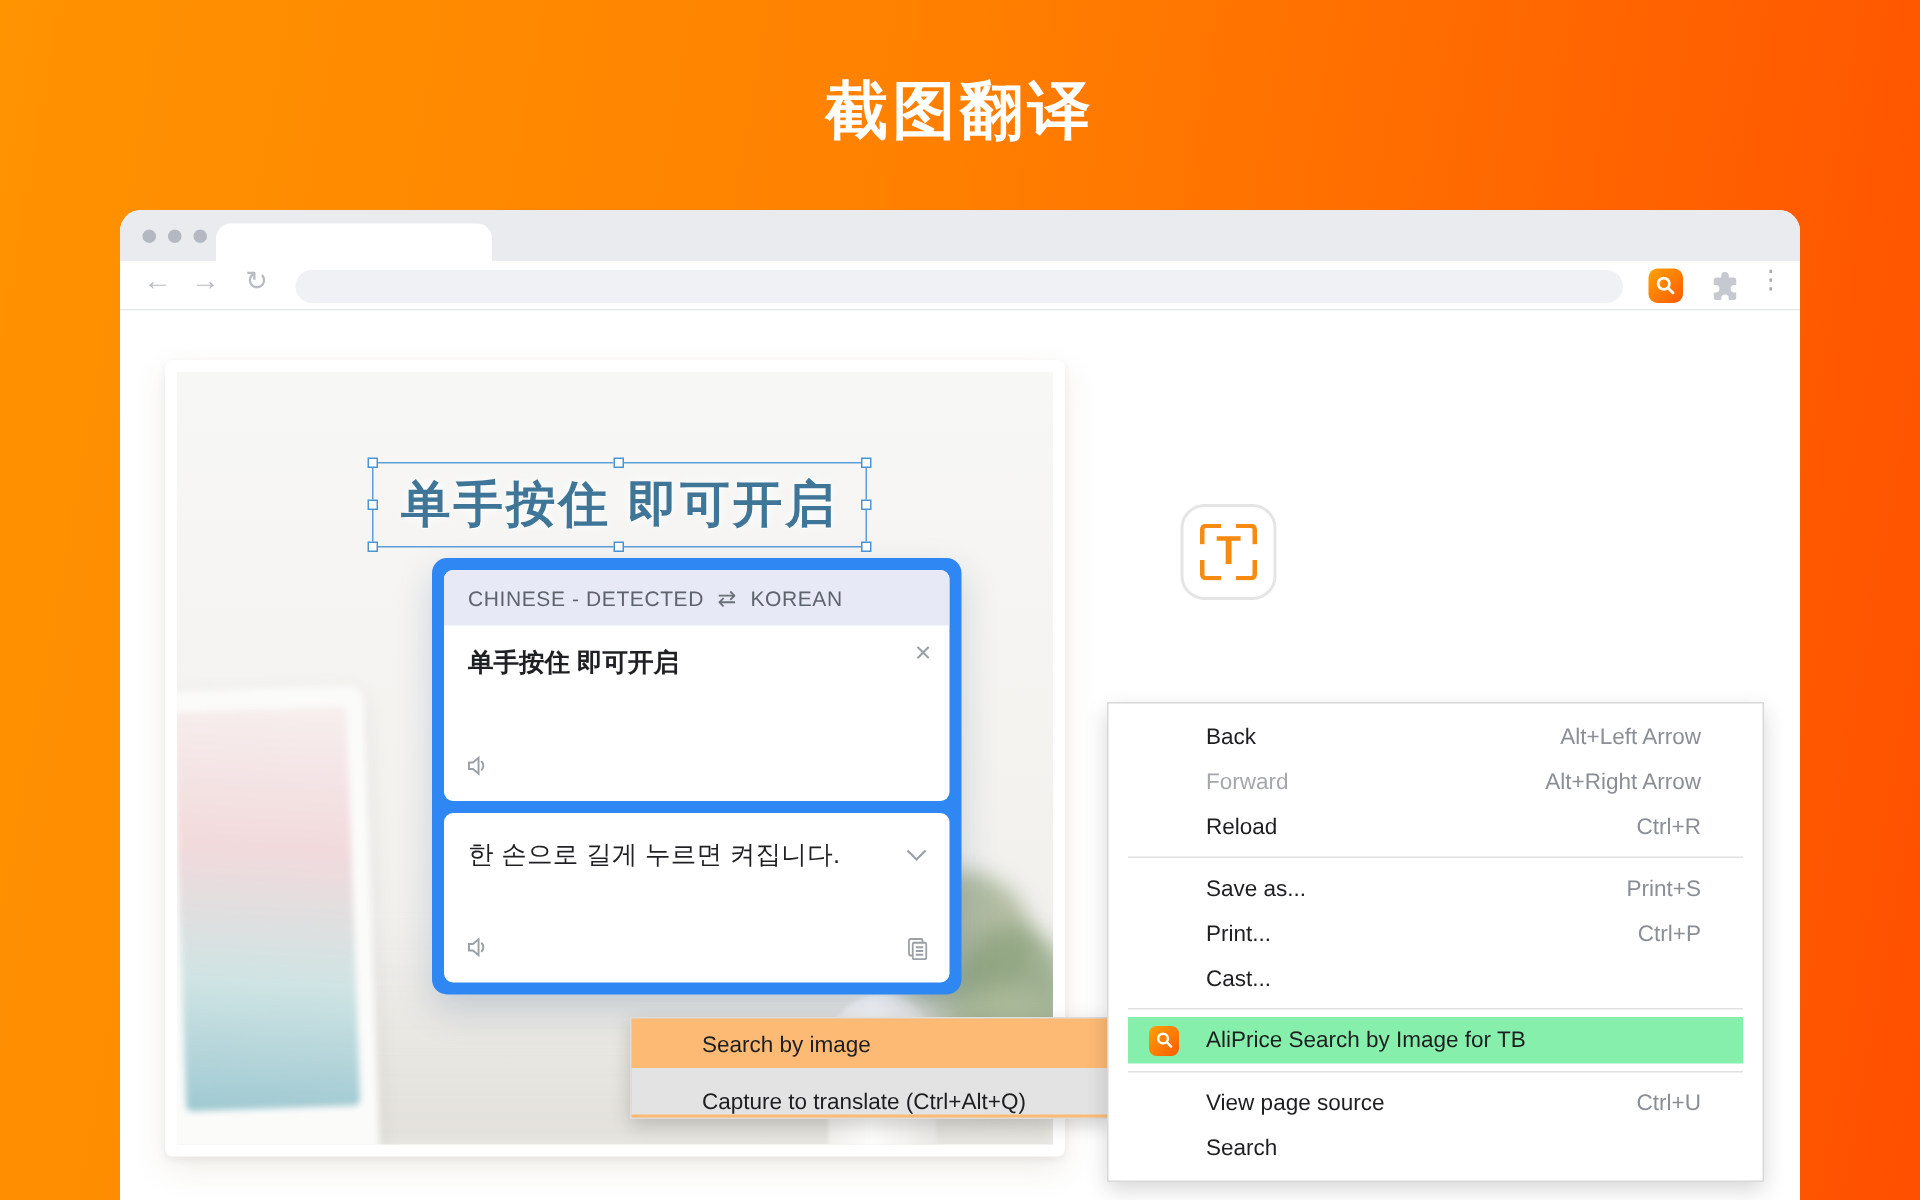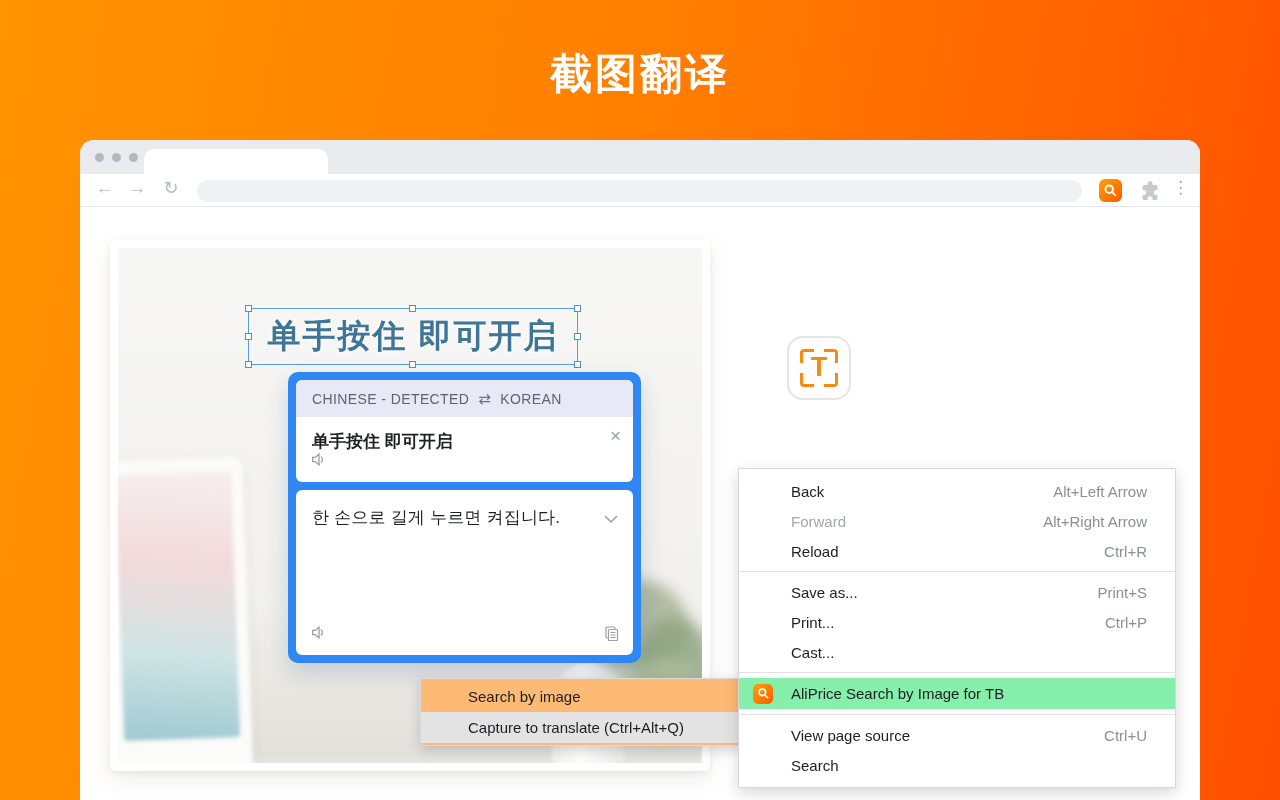--- a/index.html
+++ b/index.html
@@ -71,21 +71,21 @@
   .h-tl{left:-4px;top:-4px} .h-tm{left:50%;margin-left:-4px;top:-4px} .h-tr{right:-4px;top:-4px}
   .h-ml{left:-4px;top:50%;margin-top:-4px} .h-mr{right:-4px;top:50%;margin-top:-4px}
   .h-bl{left:-4px;bottom:-4px} .h-bm{left:50%;margin-left:-4px;bottom:-4px} .h-br{right:-4px;bottom:-4px}
 
   
   .translator { position:absolute; left:208px; top:165px; width:353px; height:291px;
     background:#2e87f2; border-radius:10px; padding:8px; z-index:30;
     display:flex; flex-direction:column; gap:8px;
     box-shadow:0 10px 24px rgba(20,60,130,.18); }
   .t-panel { background:#ffffff; border-radius:6px; position:relative; overflow:hidden; }
-  .t-src { height:102px; }
+  .t-src { height:154px; }
   .t-dst { flex:1; }
   .t-head { height:37px; background:#e7eaf6; display:flex; align-items:center; padding:0 16px;
     color:#5d646c; font-size:14px; letter-spacing:.4px; gap:9px; }
   .t-swap { font-size:15px; color:#6b727a; }
   .t-body { padding:13px 16px 0 16px; font-size:17px; font-weight:700; color:#1f2023; }
   .t-body-k { padding:16px 16px 0 16px; font-size:17px; color:#1f2023; font-weight:400; letter-spacing:.2px; }
   .t-close { position:absolute; right:12px; top:46px; font-size:19px; color:#9aa0a6; line-height:1; cursor:default; }
   .t-chevron { position:absolute; right:14px; top:20px; }
   .ic-speaker { position:absolute; left:14px; bottom:10px; }
   .ic-copy { position:absolute; right:14px; bottom:10px; }
@@ -98,37 +98,37 @@
   .cb-tr{right:11px;top:11px;border-right-width:3px;border-top-width:3px;border-top-right-radius:4px;}
   .cb-bl{left:11px;bottom:11px;border-left-width:3px;border-bottom-width:3px;border-bottom-left-radius:4px;}
   .cb-br{right:11px;bottom:11px;border-right-width:3px;border-bottom-width:3px;border-bottom-right-radius:4px;}
   .cb-letter { position:absolute; left:0; top:14px; width:100%; text-align:center;
     font-size:27px; font-weight:700; color:#f78a11; }
   .shortcut-label { position:absolute; left:803px; top:148px; font-size:25px; font-weight:700;
     color:#55585c; letter-spacing:1px; }
 
   
   .ctx-menu { position:absolute; left:658px; top:261px; width:438px; z-index:50;
-    background:#ffffff; border:1px solid #d8d8d8; padding:7px 0;
+    background:#ffffff; border:1px solid #d8d8d8; padding:7px 13px;
     box-shadow:0 5px 14px rgba(0,0,0,.16); }
   .mi { height:30px; display:flex; align-items:center; padding:0 28px 0 52px;
     font-size:15px; color:#1d1e20; position:relative; }
   .mi .sc { margin-left:auto; color:#8a8f95; }
   .mi.hl { background:#86efac; height:31px; }
   .mi-sep { height:1px; background:#e1e1e1; margin:5px 0; }
   .mi-icon { position:absolute; left:14px; top:50%; margin-top:-10px; width:20px; height:20px;
     border-radius:5px; background:linear-gradient(135deg,#ffa200,#ff5a00);
     display:flex; align-items:center; justify-content:center; }
 
   
   .sub-menu { position:absolute; left:340px; top:471px; width:322px; z-index:40;
     background:#fdba74; border:1px solid #dcdcdc; padding:2px 0;
     box-shadow:0 4px 12px rgba(0,0,0,.18); }
   .smi { height:31px; display:flex; align-items:center; padding-left:47px; font-size:15px; color:#1d1e20; }
-  .smi.hl { background:#e3e3e4; }
+  .smi.hl { background:#e3e3e4;align-items:flex-end; }
 </style>
 </head>
 <body>
 
 <div class="banner-title">截图翻译</div>
 
 <div class="browser">
 
   <div class="tabbar">
     <span class="win-dot" style="left:15px"></span>

